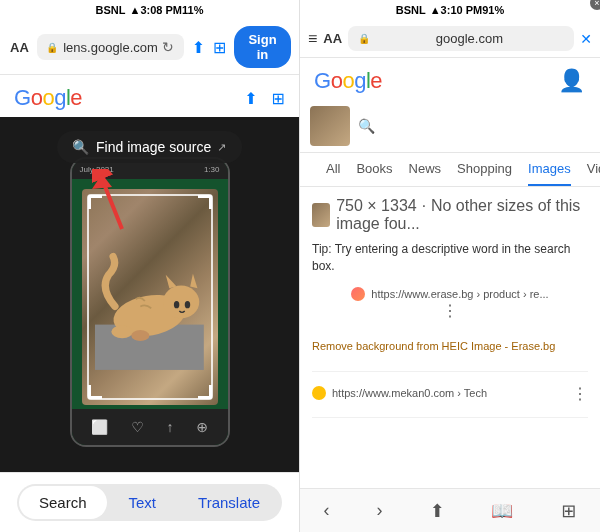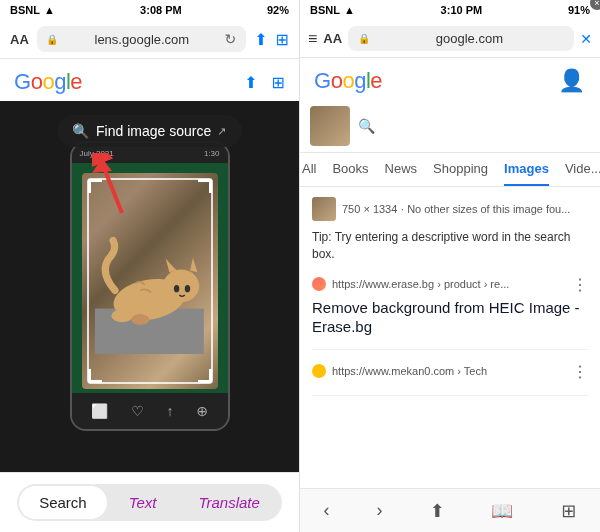--- a/index.html
+++ b/index.html
@@ -17,21 +17,21 @@
       width: 300px;
       height: 532px;
       display: flex;
       flex-direction: column;
       background: #fff;
       border-right: 1px solid #e0e0e0;
     }
 
     .status-bar {
       display: flex;
-      justify-content: space-between;
+      justify-content: center;
       align-items: center;
       padding: 4px 10px;
       font-size: 11px;
       font-weight: 600;
       background: #fff;
       height: 20px;
     }
 
     .status-left { display: flex; align-items: center; gap: 4px; }
     .status-right { display: flex; align-items: center; gap: 4px; }
@@ -241,22 +241,21 @@
       border-radius: 18px;
       padding: 8px 20px;
       font-size: 15px;
       font-weight: 500;
       color: #222;
       cursor: pointer;
     }
 
     .toolbar-btn.inactive {
       background: transparent;
-      color: #a21caf;
-      font-style: italic;
+      color: #1d4ed8;
     }
 
     
     .right-panel {
       width: 300px;
       height: 532px;
       display: flex;
       flex-direction: column;
       background: #fff;
     }
@@ -335,49 +334,49 @@
       display: flex;
       align-items: center;
       gap: 6px;
     }
 
     .search-icon-right { color: #666; font-size: 14px; }
 
     
     .filter-tabs {
       display: flex;
-      padding: 0 2px;
+      padding: 0 26px;
       gap: 16px;
       border-bottom: 1px solid #e5e5e5;
       overflow: hidden;
     }
 
     .filter-tab {
       font-size: 13px;
       color: #555;
       padding: 8px 0;
       cursor: pointer;
       white-space: nowrap;
     }
 
     .filter-tab.active {
       color: #1a73e8;
       border-bottom: 2px solid #1a73e8;
-      font-weight: 700;
+      font-weight: 400;
     }
 
     
     .results-area {
       flex: 1;
       overflow-y: auto;
       padding: 10px 12px;
     }
 
     .size-info {
-      font-size: 11px;
+      font-size: 16px;
       color: #555;
       margin-bottom: 8px;
       display: flex;
       align-items: center;
       gap: 6px;
     }
 
     .size-thumb {
       width: 24px;
       height: 24px;
@@ -395,44 +394,45 @@
     .result-item {
       margin-bottom: 12px;
       padding-bottom: 12px;
       border-bottom: 1px solid #f0f0f0;
     }
 
     .result-source {
       display: flex;
       align-items: center;
       justify-content: space-between;
-      margin-bottom: 4px;
+      margin-bottom: 19px;
+      flex-direction: column;
     }
 
     .source-info {
       display: flex;
       align-items: center;
       gap: 6px;
       font-size: 11px;
       color: #555;
     }
 
     .source-favicon {
       width: 14px;
       height: 14px;
       background: linear-gradient(135deg, #FF6B6B, #FF8E53);
       border-radius: 50%;
     }
 
     .result-title {
-      font-size: 15px;
-      color: #0f172a;
+      font-size: 11px;
+      color: #a16207;
       font-weight: 500;
       line-height: 1.3;
-      margin-bottom: 0;
+      margin-bottom: 6px;
       text-decoration: none;
       display: block;
     }
 
     .result-body {
       display: flex;
       gap: 8px;
     }
 
     .result-text {
@@ -492,33 +492,34 @@
 
 <div class="left-panel">
 
   <div class="status-bar">
     <div class="status-left">
       <span>BSNL</span>
       <span>▲</span>
     </div>
     <span>3:08 PM</span>
     <div class="status-right">
-      <span>92%</span>
+      <span>11%</span>
     </div>
   </div>
 
   <div class="browser-bar-left">
     <span class="aa-btn">AA</span>
     <div class="url-bar-left">
       <span class="lock-icon">🔒</span>
       <span class="url-text">lens.google.com</span>
       <span class="refresh-icon">↻</span>
     </div>
     <span class="share-icon">⬆</span>
     <span class="grid-icon">⊞</span>
+    <button class="sign-in-btn">Sign in</button>
   </div>
 
   <div class="google-header-left">
     <div class="google-logo">
       <span class="g-blue">G</span><span class="g-red">o</span><span class="g-yellow">o</span><span class="g-blue">g</span><span class="g-green">l</span><span class="g-red">e</span>
     </div>
     <div class="google-header-icons">
       <span style="color:#007AFF; font-size:16px;">⬆</span>
       <span style="color:#007AFF; font-size:16px;">⊞</span>
     </div>

